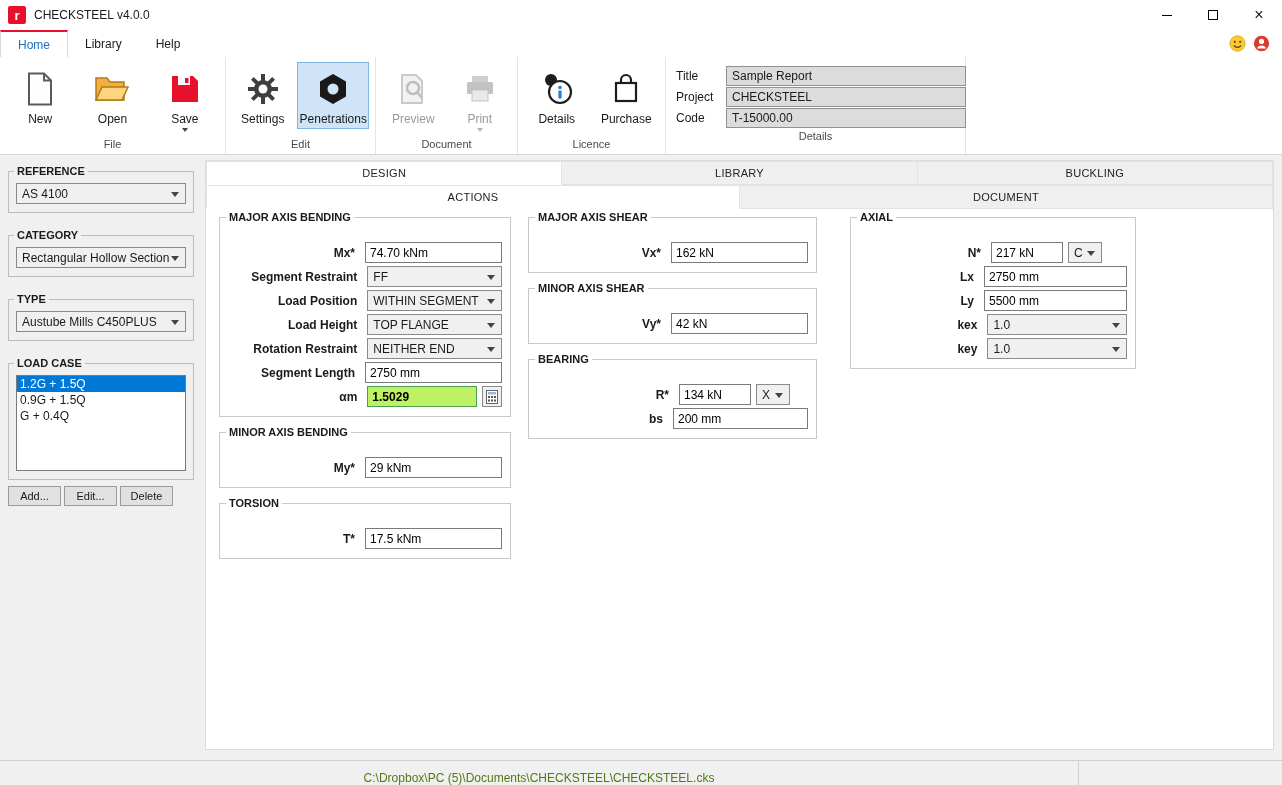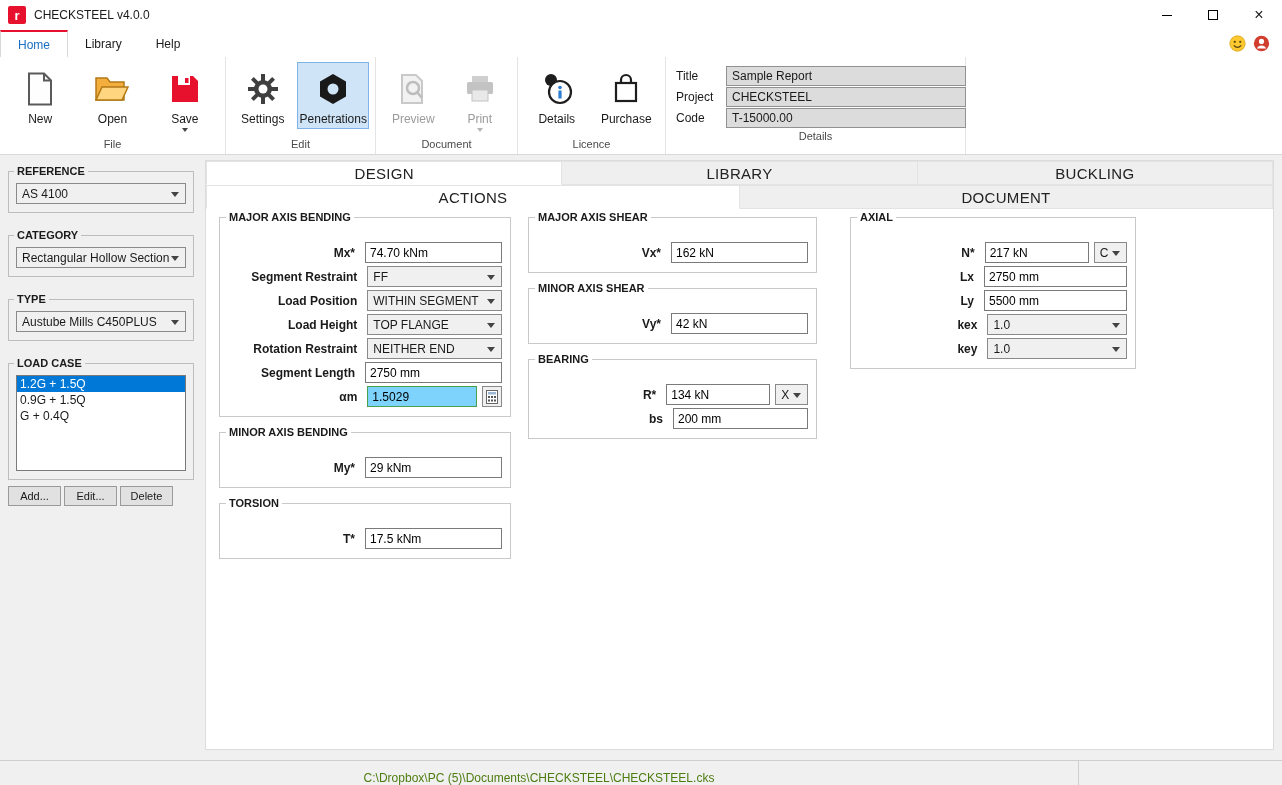--- a/index.html
+++ b/index.html
@@ -59,40 +59,40 @@
   .lc-item { height:16px; line-height:16px; padding-left:3px; }
   .lc-item.selected { background:#0078d7; color:#fff; }
   .lc-buttons { display:flex; gap:3px; margin-top:-16px; margin-bottom:0; }
   .sbtn { width:53px; height:20px; background:#e1e1e1; border:1px solid #9a9a9a; font-size:11px;
           display:flex; align-items:center; justify-content:center; }
 
   
   .main-panel { position:absolute; left:205px; top:160px; width:1069px; height:590px; background:#fff;
                 border:1px solid #dcdcdc; }
   .tabrow { display:flex; height:24px; }
-  .tab { flex:1; display:flex; align-items:center; justify-content:center; font-size:15px;
+  .tab { flex:1; display:flex; align-items:center; justify-content:center; font-size:11px;
          letter-spacing:.3px; background:#efefef; border:1px solid #e3e3e3; border-left:none; color:#222; }
   .tab:first-child { border-left:1px solid #e3e3e3; }
   .tab.active { background:#fff; border-bottom-color:#fff; }
   .content { position:relative; height:540px; }
   .gcol { position:absolute; top:8px; }
   .gcol1 { left:13px; width:292px; }
   .gcol2 { left:322px; width:289px; }
   .gcol3 { left:644px; width:286px; }
   .gbox { position:relative; border:1px solid #c9c9c9; padding:24px 8px 6px; margin-bottom:15px; }
   .gbox-title { position:absolute; top:-7px; left:6px; background:#fff; padding:0 3px;
                 font-weight:bold; font-size:11px; }
   .frow { display:flex; align-items:center; margin-bottom:3px; }
   .flabel { font-weight:bold; text-align:right; margin-right:10px; }
   .gcol1 .flabel { width:132px; } .gcol2 .flabel { width:132px; } .gcol3 .flabel { width:122px; }
   .tinput { height:21px; border:1px solid #7a7a7a; background:#fff; padding:0 4px; font-size:12px;
             font-family:inherit; }
-  .w143{width:143px;} .w137{width:137px;} .w135{width:135px;} .w110{width:110px;} .w88{width:104px;}
+  .w143{width:143px;} .w137{width:137px;} .w135{width:135px;} .w110{width:110px;} .w88{width:72px;}
   .combo-sm { width:34px; margin-left:5px; padding-right:14px; }
-  .green { background:#7dd3fc; border-color:#49a04f; }
+  .green { background:#bef264; border-color:#49a04f;font-weight:bold; }
   .calc-btn { width:20px; height:21px; margin-left:5px; background:#f0f0f0; border:1px solid #8a8a8a;
               display:flex; align-items:center; justify-content:center; }
   .info-btn { width:18px; height:18px; margin-left:6px; border-radius:50%; background:#2d7fd3; color:#fff;
               font-weight:bold; font-style:italic; font-family:"Liberation Serif",serif; font-size:12px;
               display:flex; align-items:center; justify-content:center; }
 
   
   .statusbar { position:absolute; left:0; top:760px; width:1282px; height:25px; background:#f0f0f0;
                border-top:1px solid #cfcfcf; display:flex; }
   .status-main { flex:1; display:flex; align-items:flex-end; justify-content:center; color:#4d7c0f; }

